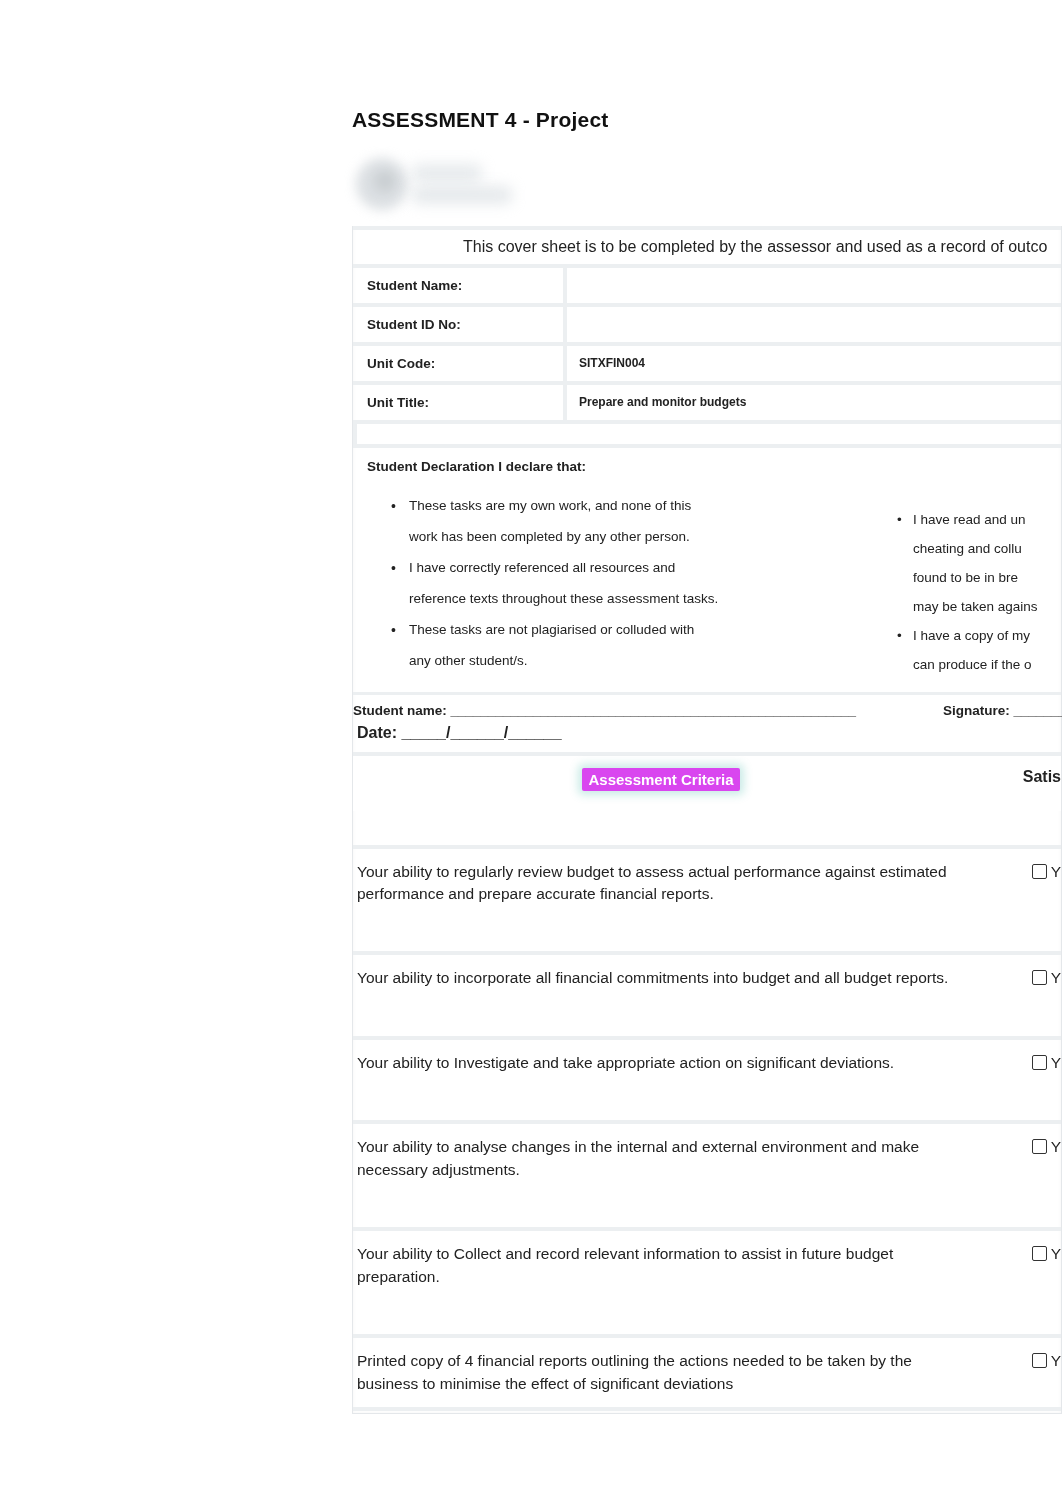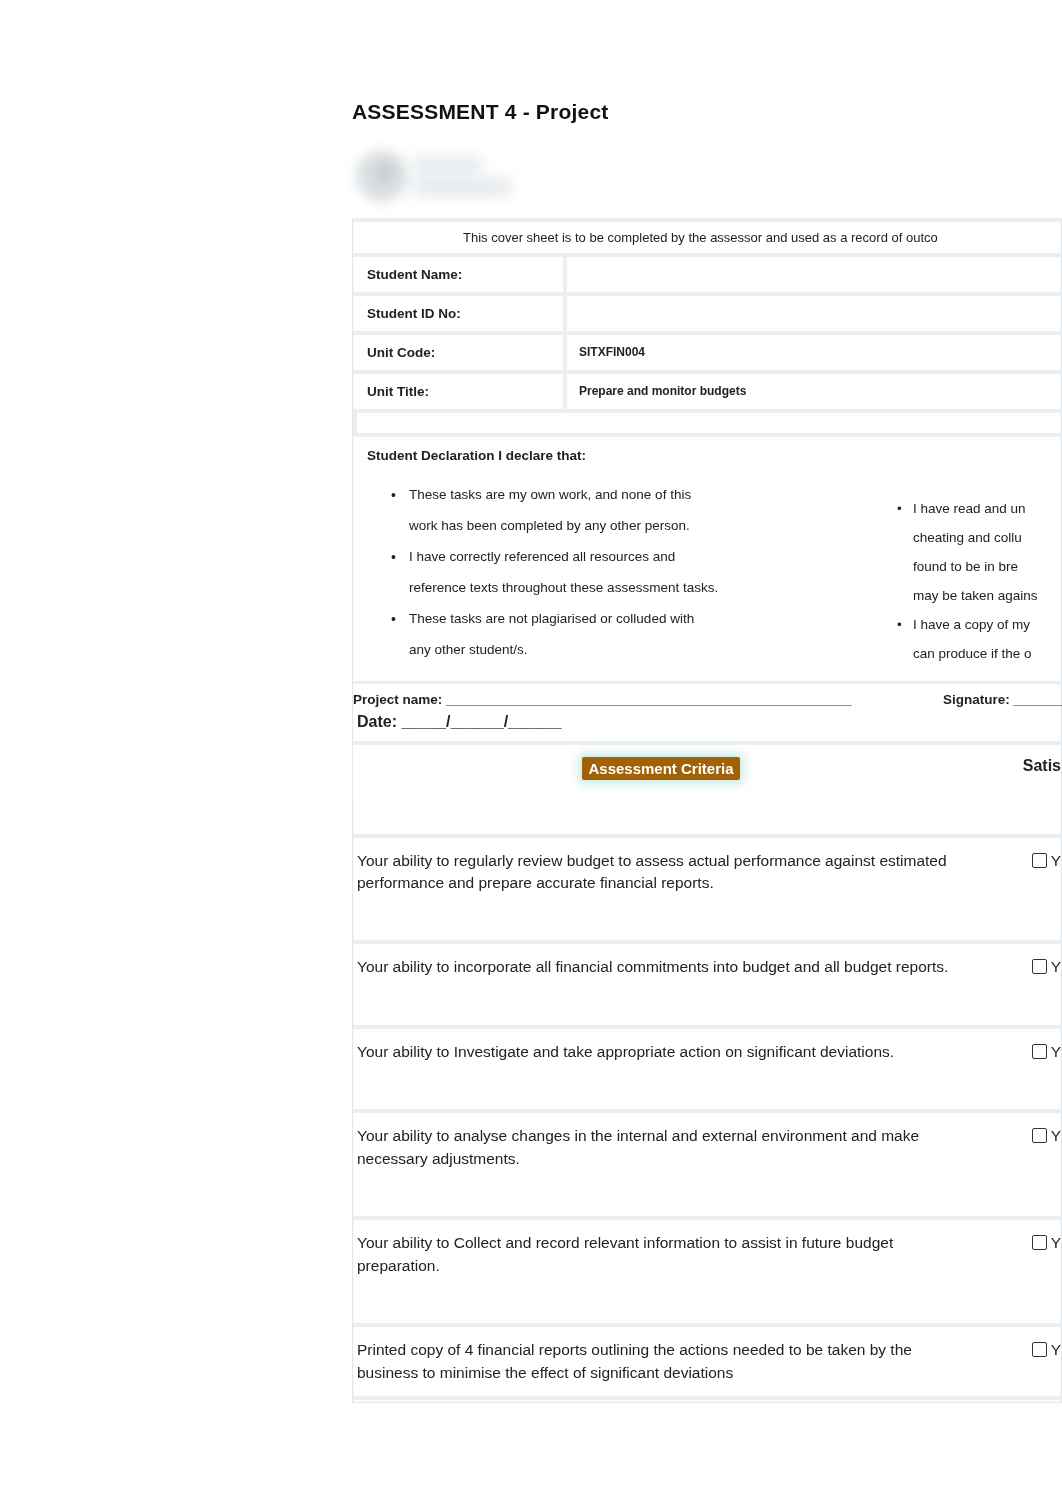--- a/index.html
+++ b/index.html
@@ -10,21 +10,21 @@
     background: #ffffff;
     width: 1062px;
     height: 1504px;
     overflow: hidden;
     position: relative;
     color: #222;
   }
   .page {
     position: absolute;
     left: 352px;
-    top: 100px;
+    top: 108px;
     width: 710px;
   }
   h1.title {
     font-size: 21px;
     font-weight: bold;
     margin: 0 0 18px 0;
     letter-spacing: 0.2px;
     color: #111;
   }
   .logo-blur {
@@ -77,21 +77,21 @@
   }
   .value-cell {
     flex: 1;
     padding: 10px 12px;
     font-weight: bold;
     font-size: 12px;
     border-left: 4px solid #eceff1;
   }
   .cover-note {
     padding: 8px 12px 8px 110px;
-    font-size: 13px;
+    font-size: 16px;
     border-top: 4px solid #eceff1;
     white-space: nowrap;
   }
   .decl-row {
     border-top: 4px solid #eceff1;
     padding: 10px 14px 6px 14px;
   }
   .decl-title {
     font-weight: bold;
     font-size: 13.5px;
@@ -170,21 +170,21 @@
   .crit-head .sat {
     flex: 1;
     text-align: right;
     font-weight: bold;
     font-size: 16px;
     padding: 12px 0 0 0;
     white-space: nowrap;
   }
   .hilite {
     display: inline-block;
-    background: #a16207;
+    background: #d946ef;
     color: #ffffff;
     font-weight: bold;
     padding: 3px 6px;
     border-radius: 2px;
     box-shadow: 0 0 8px 4px rgba(47,177,161,0.25);
     font-size: 15px;
   }
   .crit-row {
     display: flex;
     border-top: 4px solid #eceff1;
@@ -289,21 +289,21 @@
         <div class="rplain">found to be in bre</div>
         <div class="rplain">may be taken agains</div>
         <ul class="rbul">
           <li>I have a copy of my</li>
         </ul>
         <div class="rplain">can produce if the o</div>
       </div>
     </div>
 
     <div class="sig-row">
-      <div class="sig-left">Project name: ______________________________________________________</div>
+      <div class="sig-left">Student name: ______________________________________________________</div>
       <div class="sig-right">Signature: ________________</div>
     </div>
     <div class="date-row">Date: _____/______/______</div>
 
     <div class="crit-head">
       <div class="ac">
         <span class="hilite">Assessment Criteria</span>
       </div>
       <div class="sat">Satis</div>
     </div>

